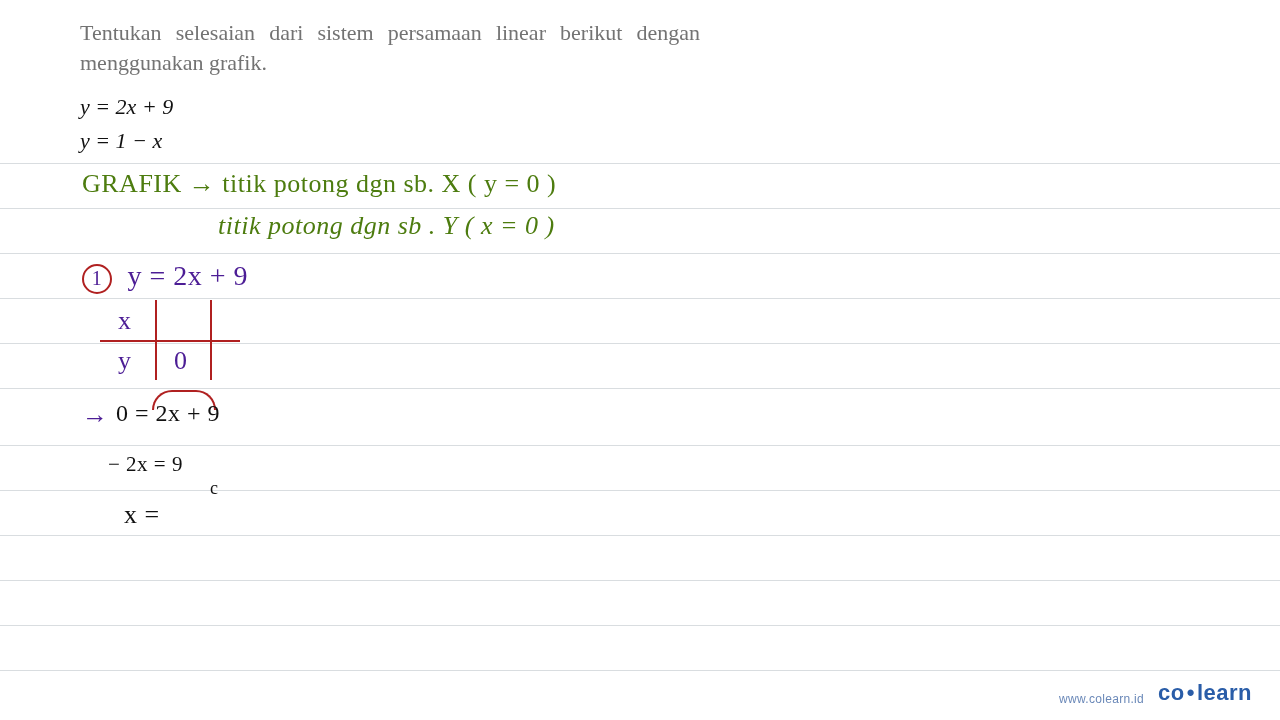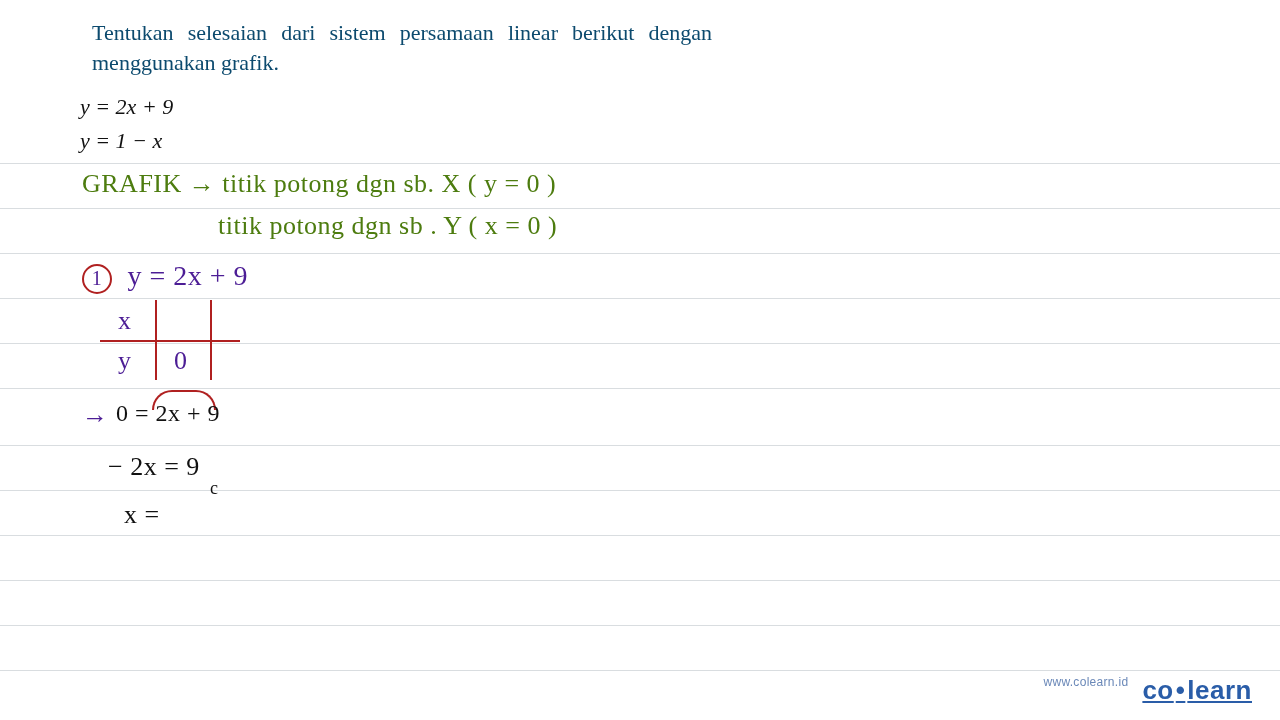--- a/index.html
+++ b/index.html
@@ -21,64 +21,63 @@
     position: absolute;
     left: 0; right: 0;
     height: 1px;
     background: #d9dde0;
   }
   .problem {
     position: absolute;
     left: 80px;
     top: 18px;
     width: 620px;
-    color: #0c4a6e;
+    color: #737373;
     font-size: 22px;
     line-height: 1.35;
     font-family: "Times New Roman", serif;
     text-align: justify;
-    margin-left: 12px;
   }
   .eqs {
     position: absolute;
     left: 80px;
     top: 90px;
     color: #111;
     font-size: 22px;
     font-style: italic;
     font-family: "Times New Roman", serif;
     line-height: 1.55;
   }
   .hand {
     font-family: "Comic Sans MS", "Segoe Script", "Bradley Hand", cursive;
     letter-spacing: 0.5px;
   }
   .blue  { color: #4d7c0f; }
   .red   { color: #4c1d95; }
   .black { color: #111; }
   .line1 { position:absolute; left:82px;  top:169px; font-size:26px; }
-  .line2 { position:absolute; left:218px; top:211px; font-size:26px; }
+  .line2 { position:absolute; left:218px; top:211px; font-size:26px;font-style:italic; }
   .line3 { position:absolute; left:82px;  top:260px; font-size:28px; }
   .circ  { display:inline-block; width:26px; height:26px; border:2px solid #b02020; border-radius:50%; text-align:center; line-height:24px; font-size:20px; margin-right:8px; }
   .tbl   { position:absolute; left:100px; top:300px; width:140px; height:80px; }
   .tbl .hline { position:absolute; left:0; right:0; top:40px; height:2px; background:#b02020; }
   .tbl .v1 { position:absolute; left:55px; top:0; bottom:0; width:2px; background:#b02020; }
   .tbl .v2 { position:absolute; left:110px; top:0; bottom:0; width:2px; background:#b02020; }
   .tbl .tx { position:absolute; left:18px; top:6px;  font-size:26px; }
   .tbl .ty { position:absolute; left:18px; top:46px; font-size:26px; }
   .tbl .t0 { position:absolute; left:74px; top:46px; font-size:26px; }
   .arrow2{ position:absolute; left:82px;  top:400px; font-size:26px; }
   .eqA   { position:absolute; left:116px; top:400px; font-size:24px; }
-  .eqB   { position:absolute; left:108px; top:452px; font-size:26px; }
+  .eqB   { position:absolute; left:108px; top:452px; font-size:21px; }
   .eqBc  { position:absolute; left:210px; top:478px; font-size:18px; }
   .eqC   { position:absolute; left:124px; top:500px; font-size:26px; }
   .arc   { position:absolute; left:152px; top:390px; width:60px; height:18px; border:2px solid #b02020; border-bottom:none; border-radius:30px 30px 0 0; }
-  .footer { position:absolute; right:28px; bottom:14px; font-family:Arial,Helvetica,sans-serif; color:#2a5da8; font-size:14px; display:flex; align-items:flex-start; gap:14px; }
+  .footer { position:absolute; right:28px; bottom:14px; font-family:Arial,Helvetica,sans-serif; color:#2a5da8; font-size:14px; display:flex; align-items:flex-end; gap:14px; }
   .footer .url { font-size:12px; color:#6a88b8; letter-spacing:0.3px; }
-  .footer .logo { font-size:26px; font-weight:600; letter-spacing:0.5px;text-decoration:underline; }
+  .footer .logo { font-size:22px; font-weight:600; letter-spacing:0.5px; }
   .footer .logo .dot { color:#2a5da8; font-weight:900; padding:0 2px; }
 </style>
 </head>
 <body>
 
 <div class="ruled-lines">
     <div class="rule" style="top: 163px;"></div>
     <div class="rule" style="top: 208px;"></div>
     <div class="rule" style="top: 253px;"></div>
     <div class="rule" style="top: 298px;"></div>

